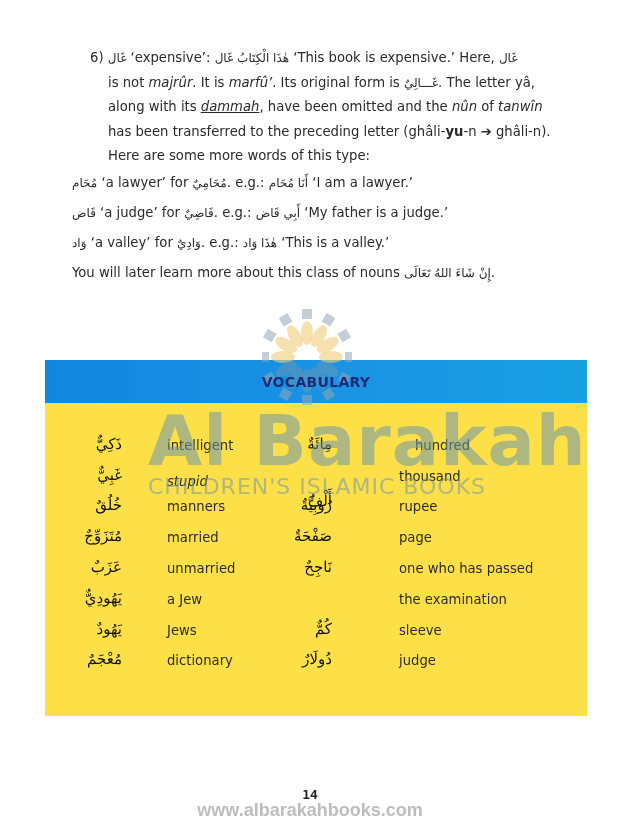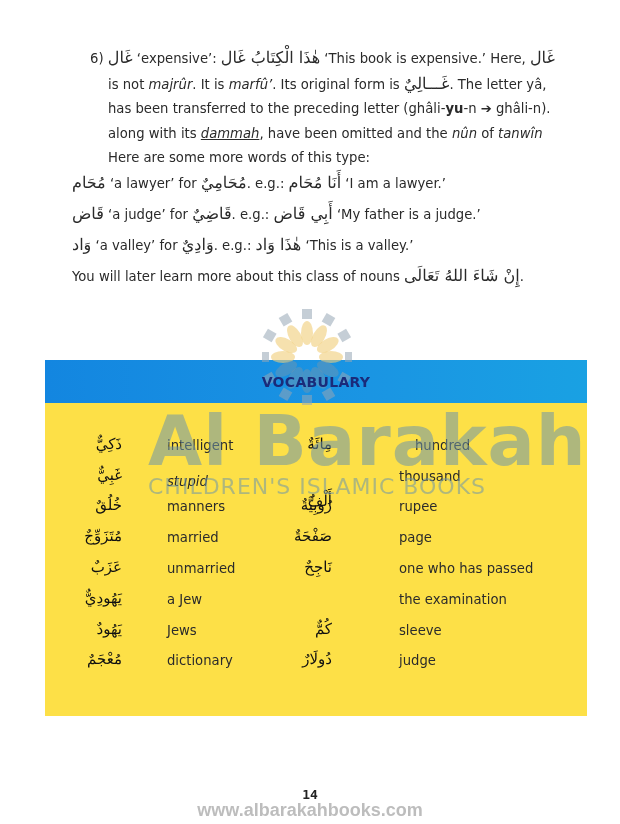--- a/index.html
+++ b/index.html
@@ -1,21 +1,21 @@
 <!DOCTYPE html>
 <html><head>
 <meta charset="utf-8">
 <style>
   * { box-sizing: border-box; margin: 0; padding: 0; }
   html, body { width: 620px; height: 824px; background: #ffffff; overflow: hidden; }
   body { position: relative; font-family: "DejaVu Sans", sans-serif; color: #222; }
   .page { position: absolute; left: 0; top: 0; width: 620px; height: 824px; }
   .para { position: absolute; left: 90px; top: 46px; width: 500px; font-size: 13.2px; line-height: 24.5px; color: #2a2a2a; }
   .para .line { white-space: nowrap; }
-  .ar { font-family: "DejaVu Serif", serif; font-size: 16px; direction: rtl; unicode-bidi: isolate; }
+  .ar { font-family: "DejaVu Serif", serif; font-size: 12px; direction: rtl; unicode-bidi: isolate; }
   .ex-lines { position: absolute; left: 72px; top: 168px; width: 520px; font-size: 13.2px; line-height: 30px; color: #2a2a2a; }
   .ex-lines .line { white-space: nowrap; }
   i { font-style: italic; }
   u { text-decoration: underline; }
   b { font-weight: bold; }
 
   .vocab { position: absolute; left: 45px; top: 360px; width: 542px; height: 356px; background: #fde047; }
   .vocab-header { position: absolute; left: 0; top: 0; width: 542px; height: 43px; background: linear-gradient(90deg, #1386e0 0%, #1a95e3 60%, #19a1e3 100%); display: flex; align-items: center; justify-content: center; }
   .vocab-title { font-family: "DejaVu Sans", sans-serif; font-weight: bold; font-size: 14px; color: #1a2b7a; letter-spacing: 0.3px; position: relative; z-index: 3; }
   .vrow { position: absolute; height: 30px; font-size: 13.2px; color: #2b2b2b; }
@@ -38,22 +38,22 @@
   <div class="para">
     <div class="line" style="margin-left:0;">
       <span>6)</span>
       <span class="ar">غَال</span>
       <span>‘expensive’:</span>
       <span class="ar">هٰذَا الْكِتَابُ غَال</span>
       <span>‘This book is expensive.’ Here,</span>
       <span class="ar">غَال</span>
     </div>
     <div class="line" style="padding-left:18px;"><span>is not </span><i>majrûr</i><span>. It is </span><i>marfû’</i><span>. Its original form is </span><span class="ar">غَـــالِيٌ</span><span>. The letter yâ,</span></div>
+    <div class="line" style="padding-left:18px;"><span>along with its </span><i><u>dammah</u></i><span>, have been omitted and the </span><i>nûn</i><span> of </span><i>tanwîn</i></div>
     <div class="line" style="padding-left:18px;"><span>has been transferred to the preceding letter (ghâli-</span><b>yu</b><span>-n ➔ ghâli-n).</span></div>
-    <div class="line" style="padding-left:18px;"><span>along with its </span><i><u>dammah</u></i><span>, have been omitted and the </span><i>nûn</i><span> of </span><i>tanwîn</i></div>
     <div class="line" style="padding-left:18px;"><span>Here are some more words of this type:</span></div>
   </div>
 
   <div class="ex-lines">
     <div class="line">
       <span class="ar">مُحَام</span>
       <span>‘a lawyer’ for</span>
       <span class="ar">مُحَامِيٌ</span><span>. e.g.:</span>
       <span class="ar">أَنَا مُحَام</span>
       <span>‘I am a lawyer.’</span>

